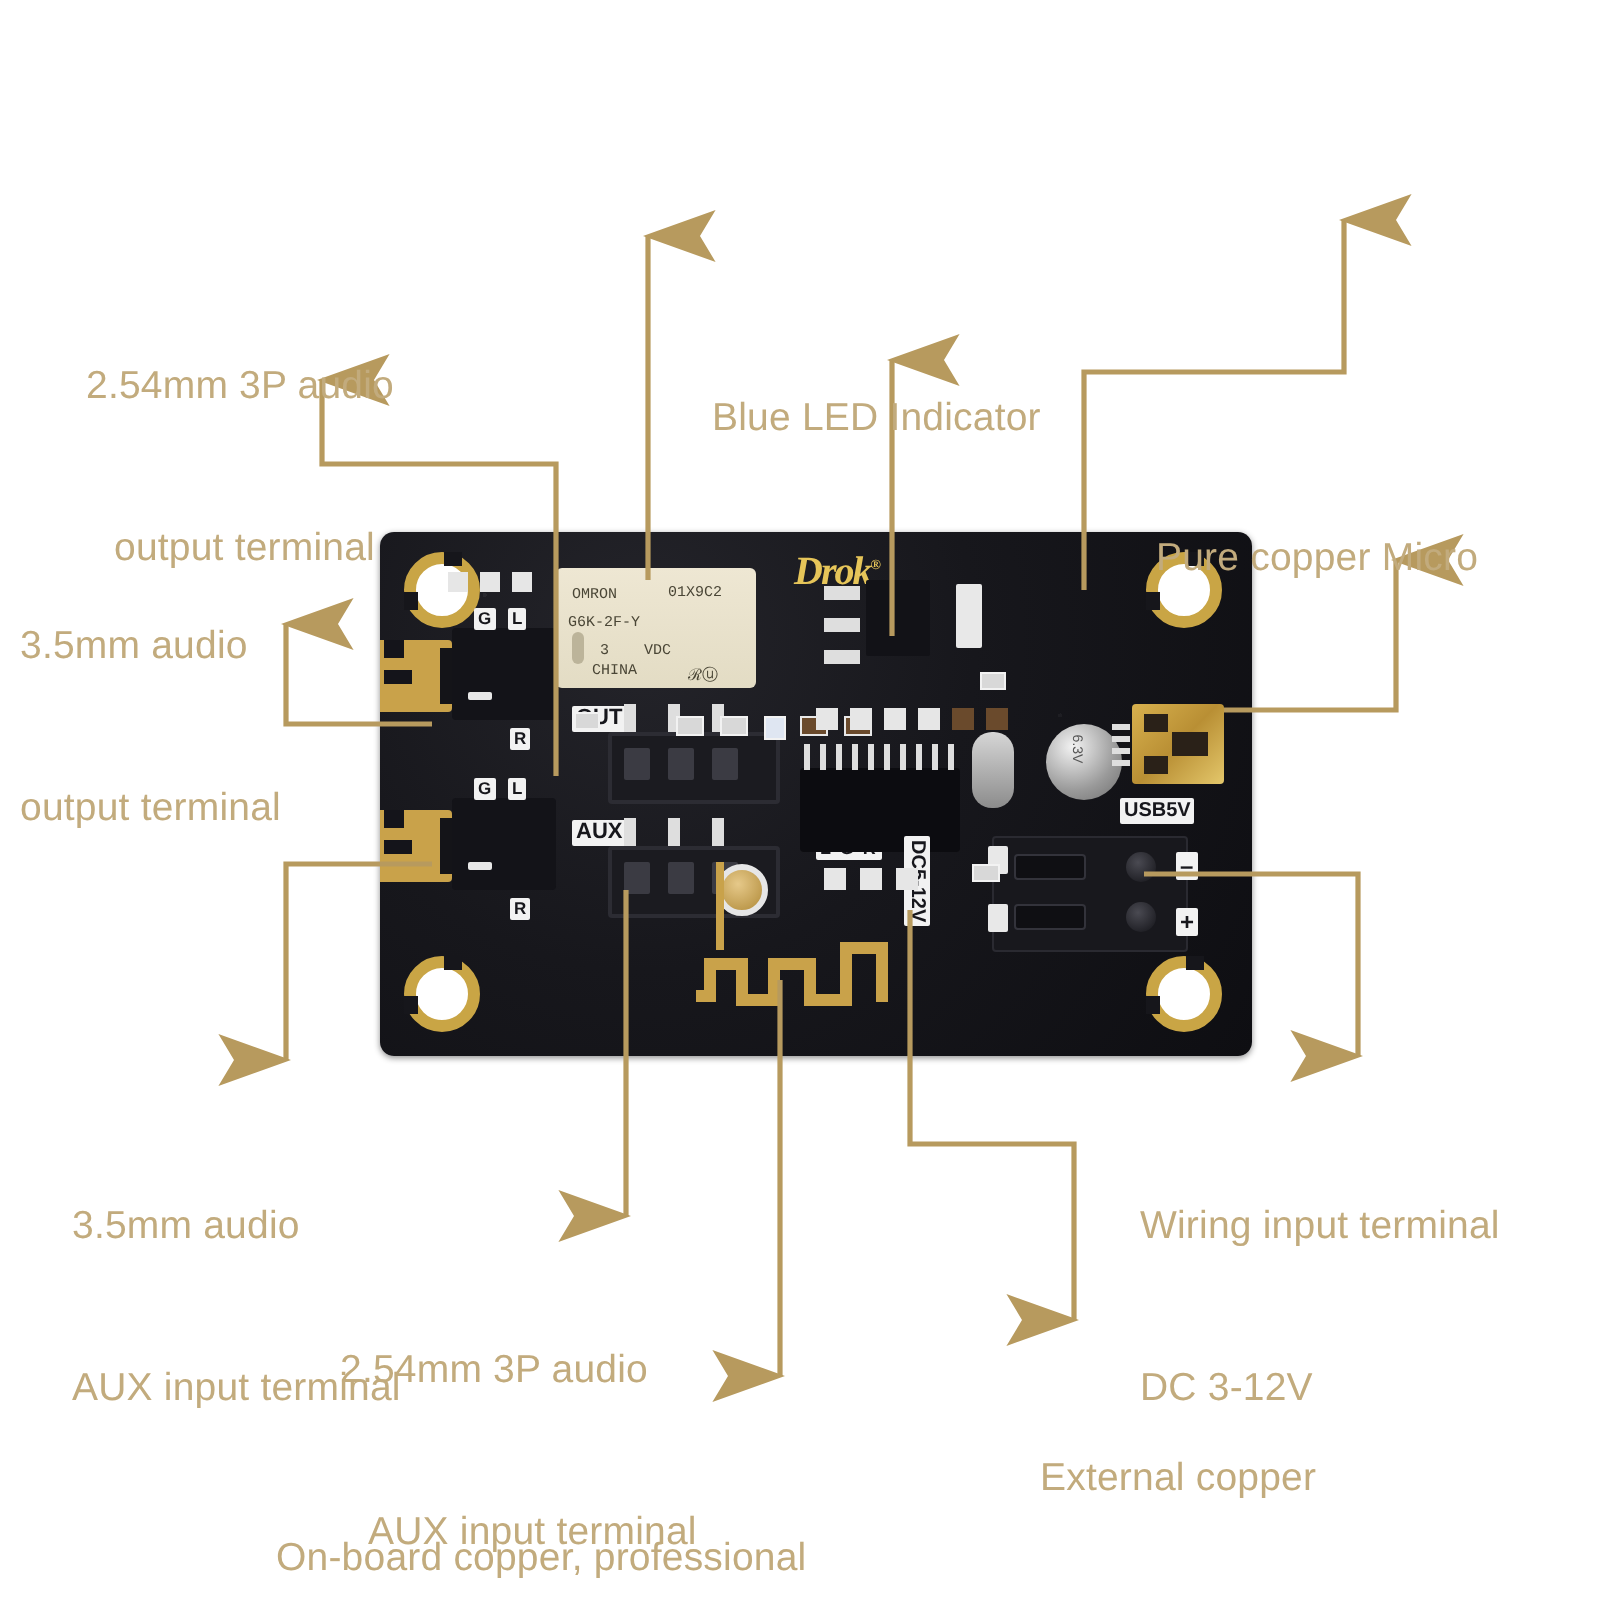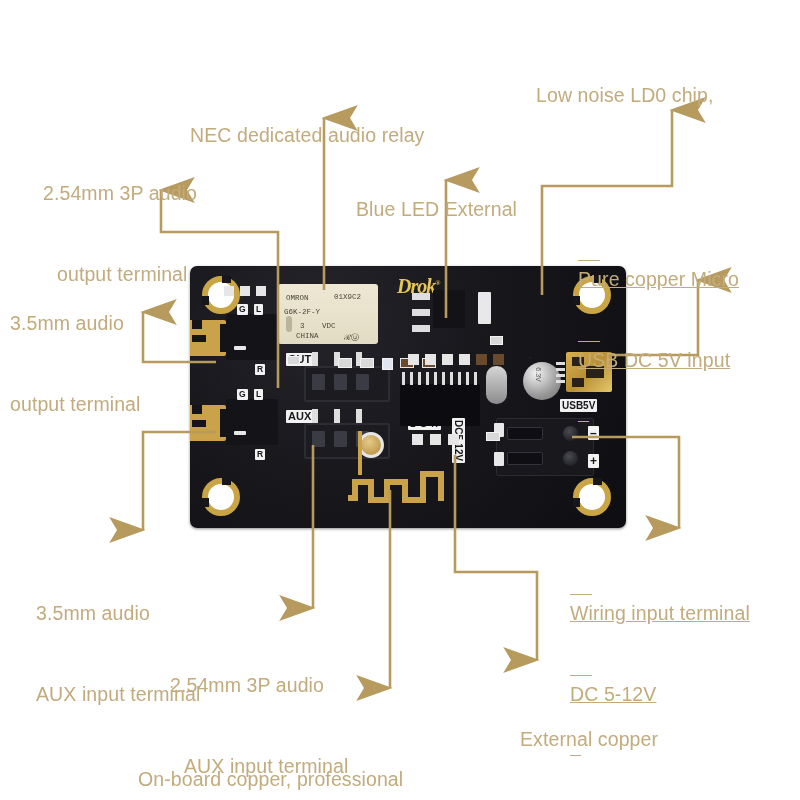--- a/index.html
+++ b/index.html
@@ -316,40 +316,35 @@
       <path d="M313,445 L313,608" marker-end="url(#ah-up)"></path>
 
       <path d="M390,490 L390,688" marker-end="url(#ah-up)"></path>
 
       <path d="M455,455 L455,572 L537,572 L537,660" marker-end="url(#ah-up)"></path>
 
       <path d="M572,437 L679,437 L679,528" marker-end="url(#ah-up)"></path>
     </g>
   </svg>
 
-  <div class="callout" style="left:190px;top:68px;">
-    <div>NEC dedicated audio relay</div>
-  </div>
 
   <div class="callout" style="left:536px;top:28px;">
-    <div>Low noise LD0 chip,</div>
   </div>
 
   <div class="callout" style="left:43px;top:126px;">
     <div>2.54mm 3P audio</div>
     <div style="padding-left:14px;">output terminal</div>
   </div>
 
   <div class="callout" style="left:356px;top:142px;">
-    <div>Blue LED External</div>
-  </div>
-
-  <div class="callout" style="left:578px;top:212px;text-decoration:underline;">
+    <div>Blue LED Indicator</div>
+  </div>
+
+  <div class="callout" style="left:578px;top:212px;">
     <div>Pure copper Micro</div>
-    <div>USB DC 5V input</div>
   </div>
 
   <div class="callout" style="left:10px;top:256px;">
     <div>3.5mm audio</div>
     <div>output terminal</div>
   </div>
 
   <div class="callout" style="left:36px;top:546px;">
     <div>3.5mm audio</div>
     <div>AUX input terminal</div>
@@ -363,18 +358,18 @@
   <div class="callout" style="left:138px;top:712px;">
     <div>On-board copper, professional</div>
     
   </div>
 
   <div class="callout" style="left:520px;top:672px;">
     <div>External copper</div>
     
   </div>
 
-  <div class="callout" style="left:570px;top:546px;text-decoration:underline;">
+  <div class="callout" style="left:570px;top:546px;">
     <div>Wiring input terminal</div>
-    <div>DC 5-12V</div>
+    <div>DC 3-12V</div>
   </div>
 
 </div>
 
 </body></html>

